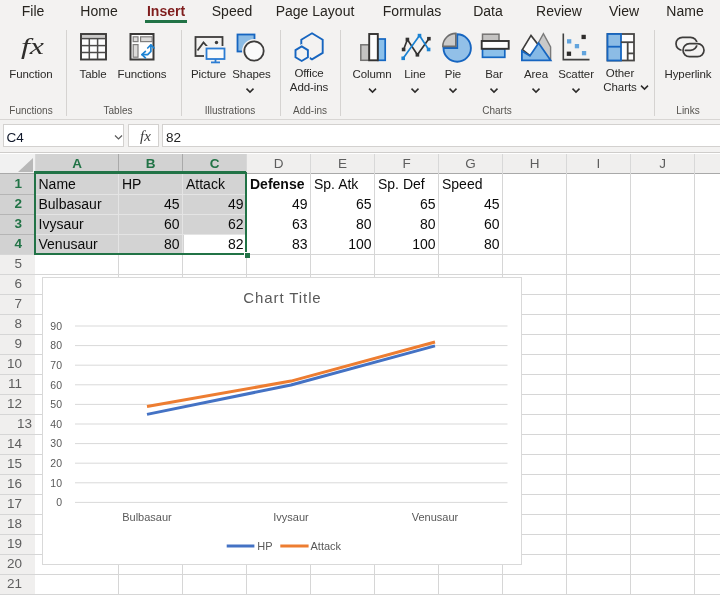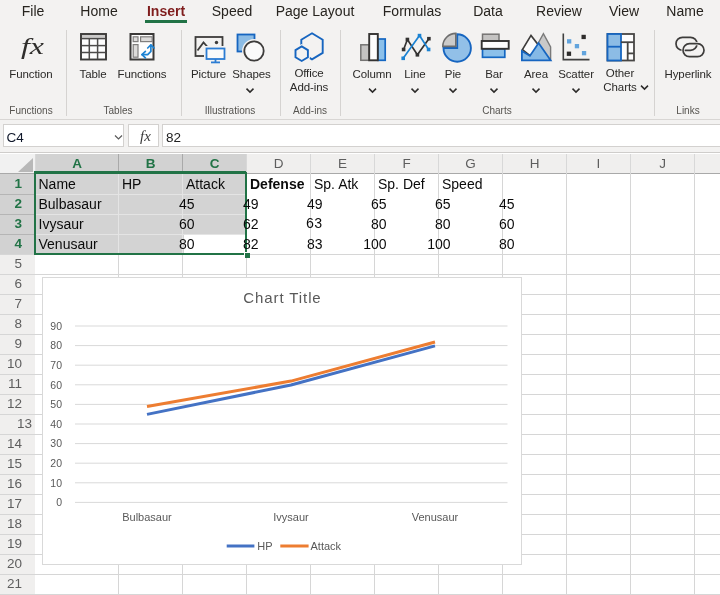--- a/index.html
+++ b/index.html
@@ -2,21 +2,21 @@
 <html><head>
 <meta charset="utf-8">
 <style>
   html,body{margin:0;padding:0;}
   body{width:720px;height:595px;font-family:"Liberation Sans",sans-serif;background:#fff;}
   #app{position:relative;width:720px;height:595px;background:#f3f2f1;overflow:hidden;}
   .abs{position:absolute;}
   .tab{position:absolute;top:3px;font-size:14px;color:#27241f;transform:translateX(-50%);white-space:nowrap;}
   .ilabel{position:absolute;font-size:11.5px;letter-spacing:-0.1px;line-height:14px;color:#2b2a28;transform:translateX(-50%);white-space:nowrap;text-align:center;}
   .glabel{position:absolute;font-size:10px;color:#55534f;transform:translateX(-50%);white-space:nowrap;}
-  .num{text-align:right;padding-left:15px;}
+  .num{text-align:right;}
   .cellt{position:absolute;font-size:14px;color:#0b0b0b;line-height:21.5px;height:20px;}
   .gridv{position:absolute;width:1px;background:#d6d6d6;}
   .gridh{position:absolute;height:1px;background:#d6d6d6;}
   .colhead{position:absolute;top:154px;height:20px;line-height:20px;text-align:center;font-size:13.5px;color:#5e5e5e;}
   .rowhead{position:absolute;left:0;width:35px;text-align:right;font-size:13.5px;color:#5e5e5e;line-height:20px;height:20px;}
 </style>
 </head>
 <body>
 <div id="app">
 
@@ -313,21 +313,21 @@
     <div class="cellt" style="left:38.5px;top:41px;">Bulbasaur</div>
     <div class="cellt" style="left:38.5px;top:61px;">Ivysaur</div>
     <div class="cellt" style="left:38.5px;top:81px;">Venusaur</div>
     <div class="cellt num" style="left:118px;top:41px;width:61.5px;">45</div>
     <div class="cellt num" style="left:118px;top:61px;width:61.5px;">60</div>
     <div class="cellt num" style="left:118px;top:81px;width:61.5px;">80</div>
     <div class="cellt num" style="left:182px;top:41px;width:61.5px;">49</div>
     <div class="cellt num" style="left:182px;top:61px;width:61.5px;">62</div>
     <div class="cellt num" style="left:182px;top:81px;width:61.5px;">82</div>
     <div class="cellt num" style="left:246px;top:41px;width:61.5px;">49</div>
-    <div class="cellt num" style="left:246px;top:61px;width:61.5px;font-family:Liberation Mono, monospace;">63</div>
+    <div class="cellt num" style="left:246px;top:61px;width:61.5px;">63</div>
     <div class="cellt num" style="left:246px;top:81px;width:61.5px;">83</div>
     <div class="cellt num" style="left:310px;top:41px;width:61.5px;">65</div>
     <div class="cellt num" style="left:310px;top:61px;width:61.5px;">80</div>
     <div class="cellt num" style="left:310px;top:81px;width:61.5px;">100</div>
     <div class="cellt num" style="left:374px;top:41px;width:61.5px;">65</div>
     <div class="cellt num" style="left:374px;top:61px;width:61.5px;">80</div>
     <div class="cellt num" style="left:374px;top:81px;width:61.5px;">100</div>
     <div class="cellt num" style="left:438px;top:41px;width:61.5px;">45</div>
     <div class="cellt num" style="left:438px;top:61px;width:61.5px;">60</div>
     <div class="cellt num" style="left:438px;top:81px;width:61.5px;">80</div>

